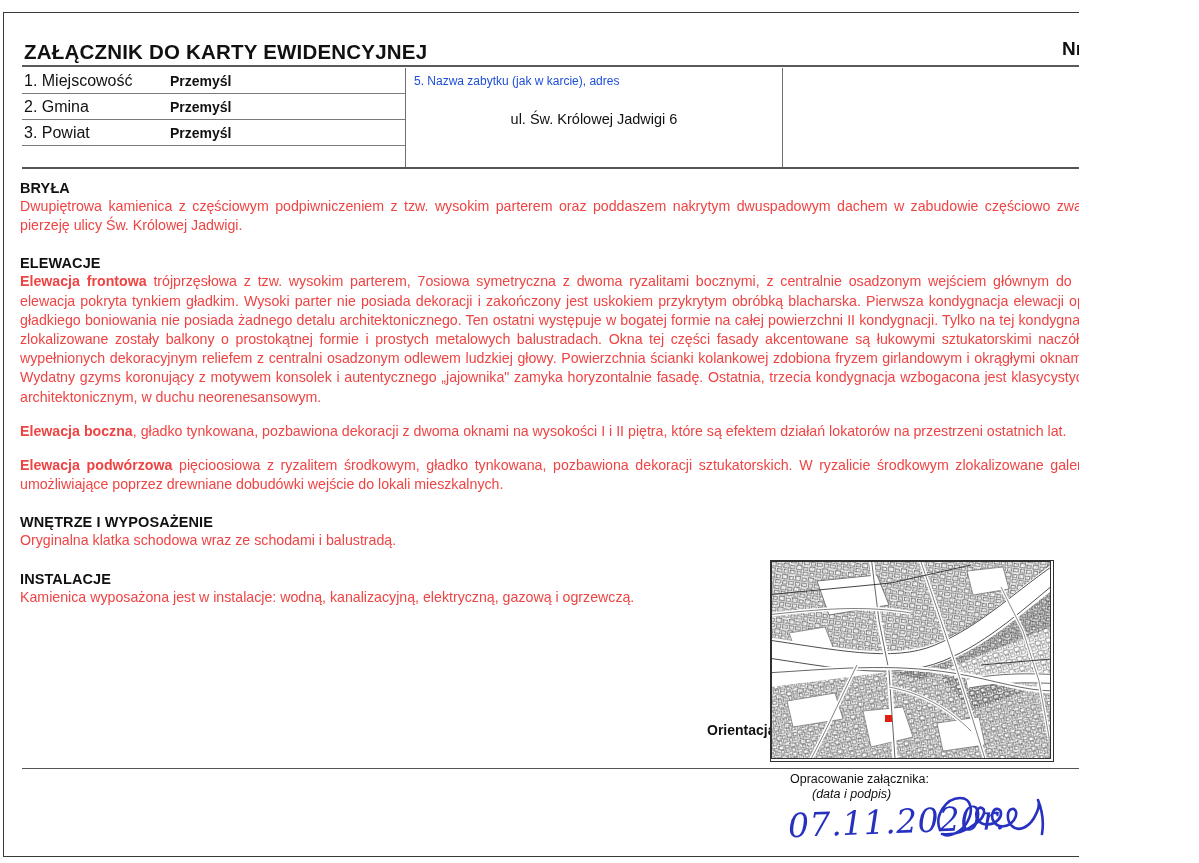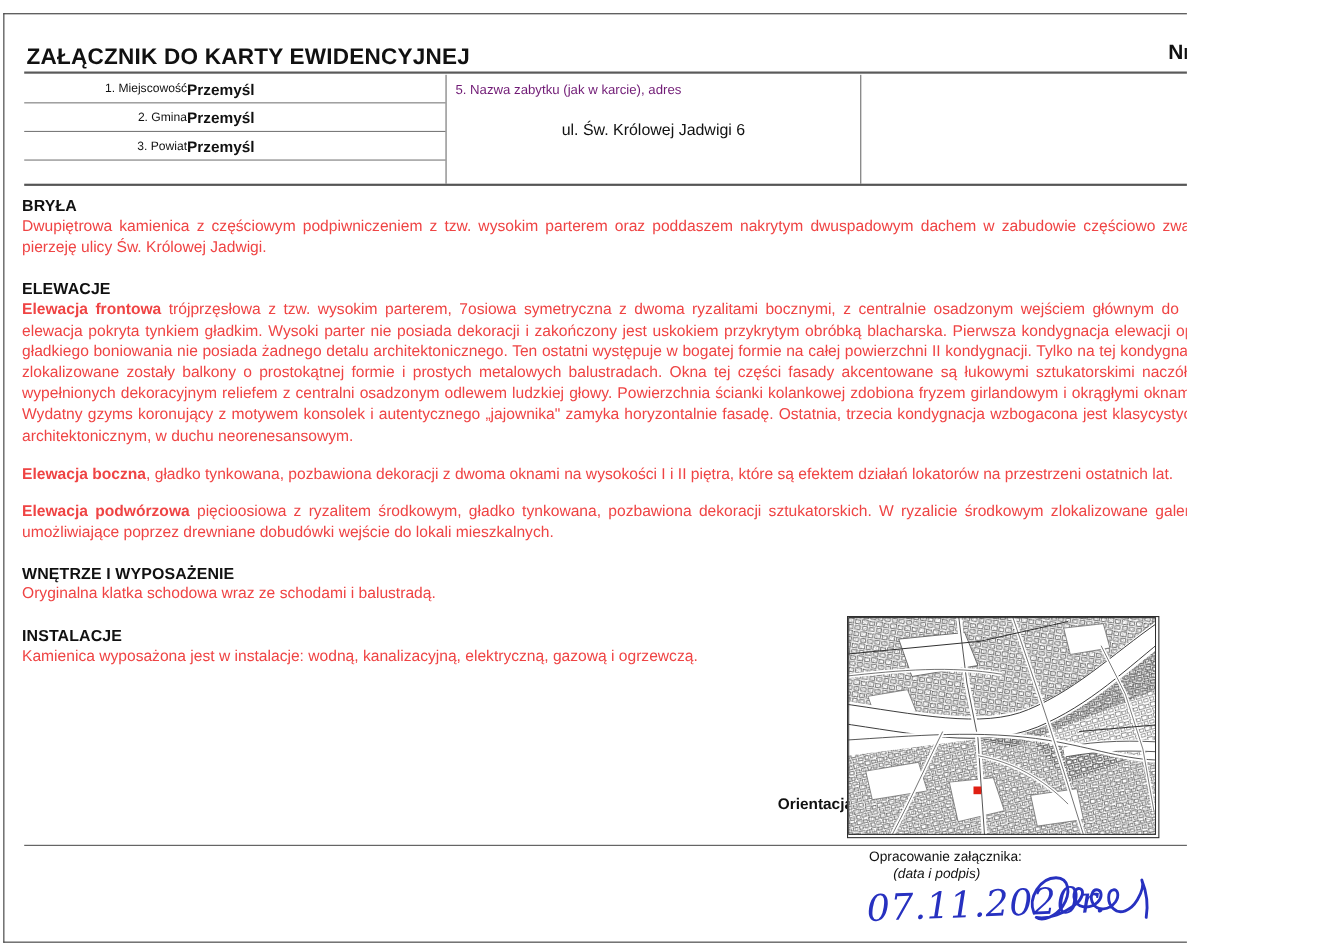--- a/index.html
+++ b/index.html
@@ -87,44 +87,43 @@
   }
   .idrow {
     position: relative;
     height: 25px;
     border-bottom: 1.6px solid #7a7a7a;
     display: flex;
     align-items: center;
   }
   .idrow .k {
     width: 148px;
-    font-size: 11px;
+    font-size: 16px;
     padding-left: 2px;
     box-sizing: border-box;
-    text-align: right;
   }
   .idrow .v {
     font-size: 14px;
     font-weight: bold;
   }
 
   
   .vsep {
     position: absolute;
     width: 0;
     border-left: 1.4px solid #6f6f6f;
   }
 
   .cellbox {
     position: absolute;
     box-sizing: border-box;
   }
   .cell-caption {
     font-size: 12px;
-    color: #701a75;
+    color: #1d4ed8;
   }
   .cell-main-bold {
     font-size: 14.5px;
     font-weight: bold;
     text-align: center;
   }
   .cell-main-reg {
     font-size: 14.5px;
     text-align: center;
   }

